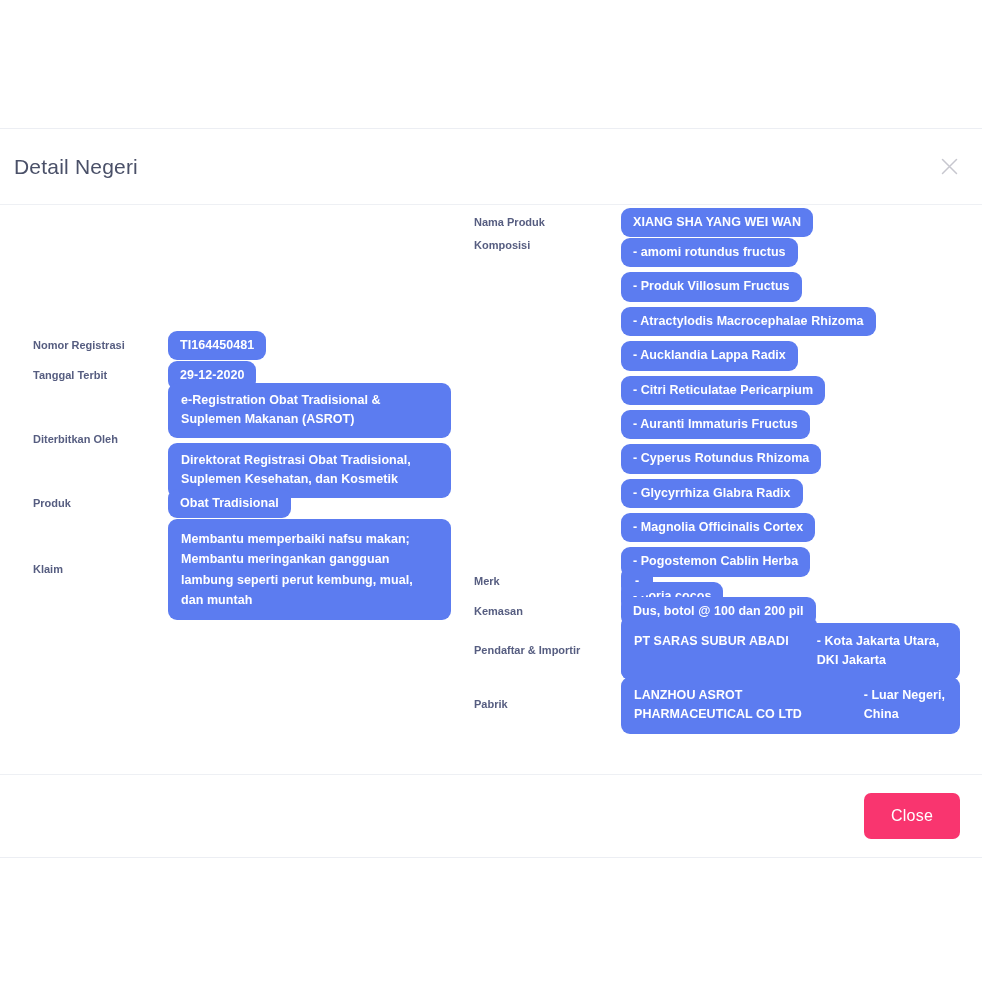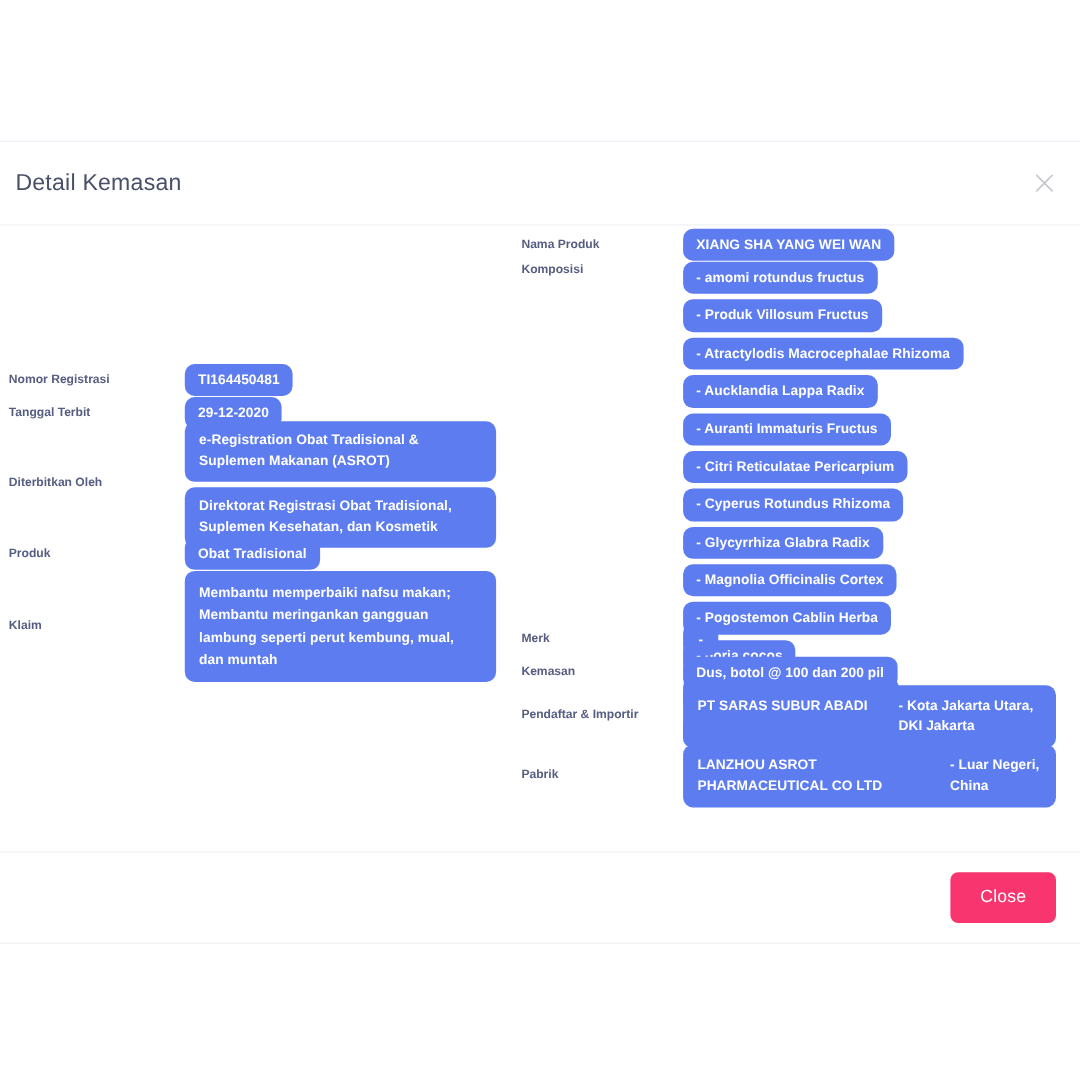--- a/index.html
+++ b/index.html
@@ -96,21 +96,21 @@
   .frow.top { align-items: flex-start; }
 
   .flabel {
     font-size: 11px;
     font-weight: 700;
     color: #565d80;
     line-height: 1.45;
     flex: 0 0 auto;
     padding-right: 8px;
   }
-  .col-left  .flabel { width: 168px; padding-left: 8px; }
+  .col-left  .flabel { width: 168px; padding-left: 33px; }
   .col-right .flabel { width: 155px; padding-left: 8px; }
 
   .fvals {
     flex: 1 1 auto;
     display: flex;
     flex-direction: column;
     align-items: flex-start;
     gap: 5px;
     min-width: 0;
   }
@@ -173,21 +173,21 @@
   }
 </style>
 </head>
 <body>
 
 <div class="page-root">
 
   <div class="modal">
 
     <div class="modal-header">
-      <div class="modal-title">Detail Kemasan</div>
+      <div class="modal-title">Detail Negeri</div>
       <div class="close-x">
         <svg width="17" height="17" viewBox="0 0 17 17" aria-hidden="true">
           <path d="M1.5 1.5 L15.5 15.5 M15.5 1.5 L1.5 15.5" stroke="#9a9aa8" stroke-width="1.5" stroke-linecap="round" fill="none"></path>
         </svg>
       </div>
     </div>
 
     <div class="modal-body">
       <div class="cols">
 
@@ -240,22 +240,22 @@
             </div>
           </div>
 
           <div class="abs frow top" style="left:0; top:33px;">
             <div class="flabel">Komposisi</div>
             <div class="fvals">
               <span class="badge">- amomi rotundus fructus</span>
               <span class="badge">- Produk Villosum Fructus</span>
               <span class="badge">- Atractylodis Macrocephalae Rhizoma</span>
               <span class="badge">- Aucklandia Lappa Radix</span>
+              <span class="badge">- Citri Reticulatae Pericarpium</span>
               <span class="badge">- Auranti Immaturis Fructus</span>
-              <span class="badge">- Citri Reticulatae Pericarpium</span>
               <span class="badge">- Cyperus Rotundus Rhizoma</span>
               <span class="badge">- Glycyrrhiza Glabra Radix</span>
               <span class="badge">- Magnolia Officinalis Cortex</span>
               <span class="badge">- Pogostemon Cablin Herba</span>
               <span class="badge">- poria cocos</span>
               <span class="badge">- Rhizoma Zingiberis Recens</span>
               <span class="badge">- Ziziphus Jujuba Fructus</span>
             </div>
           </div>
 

